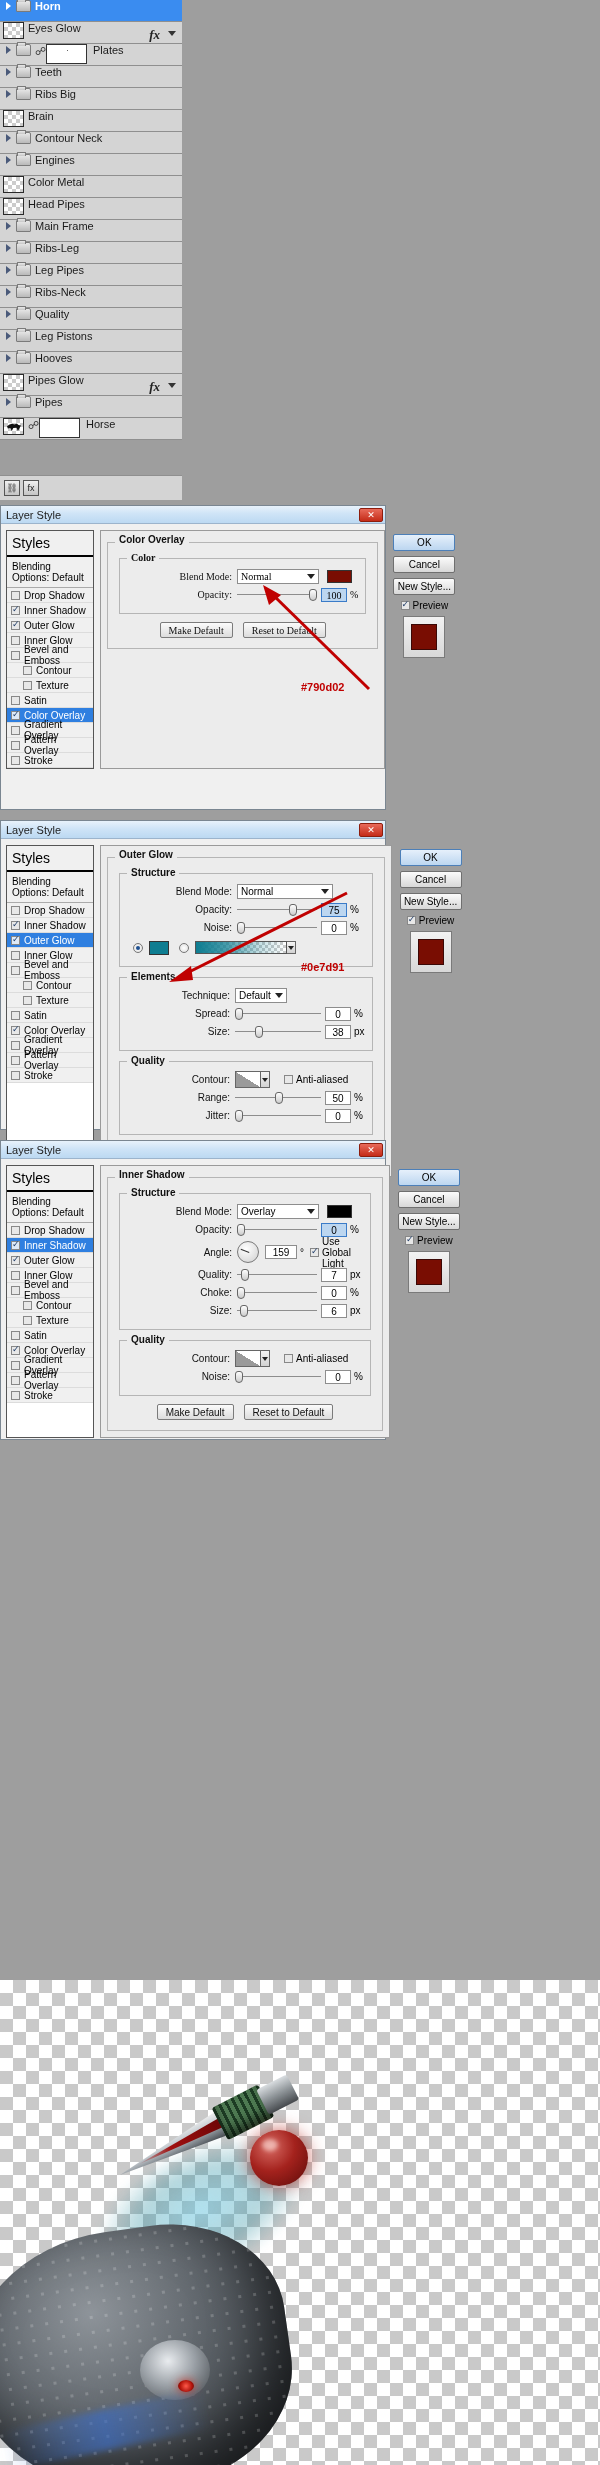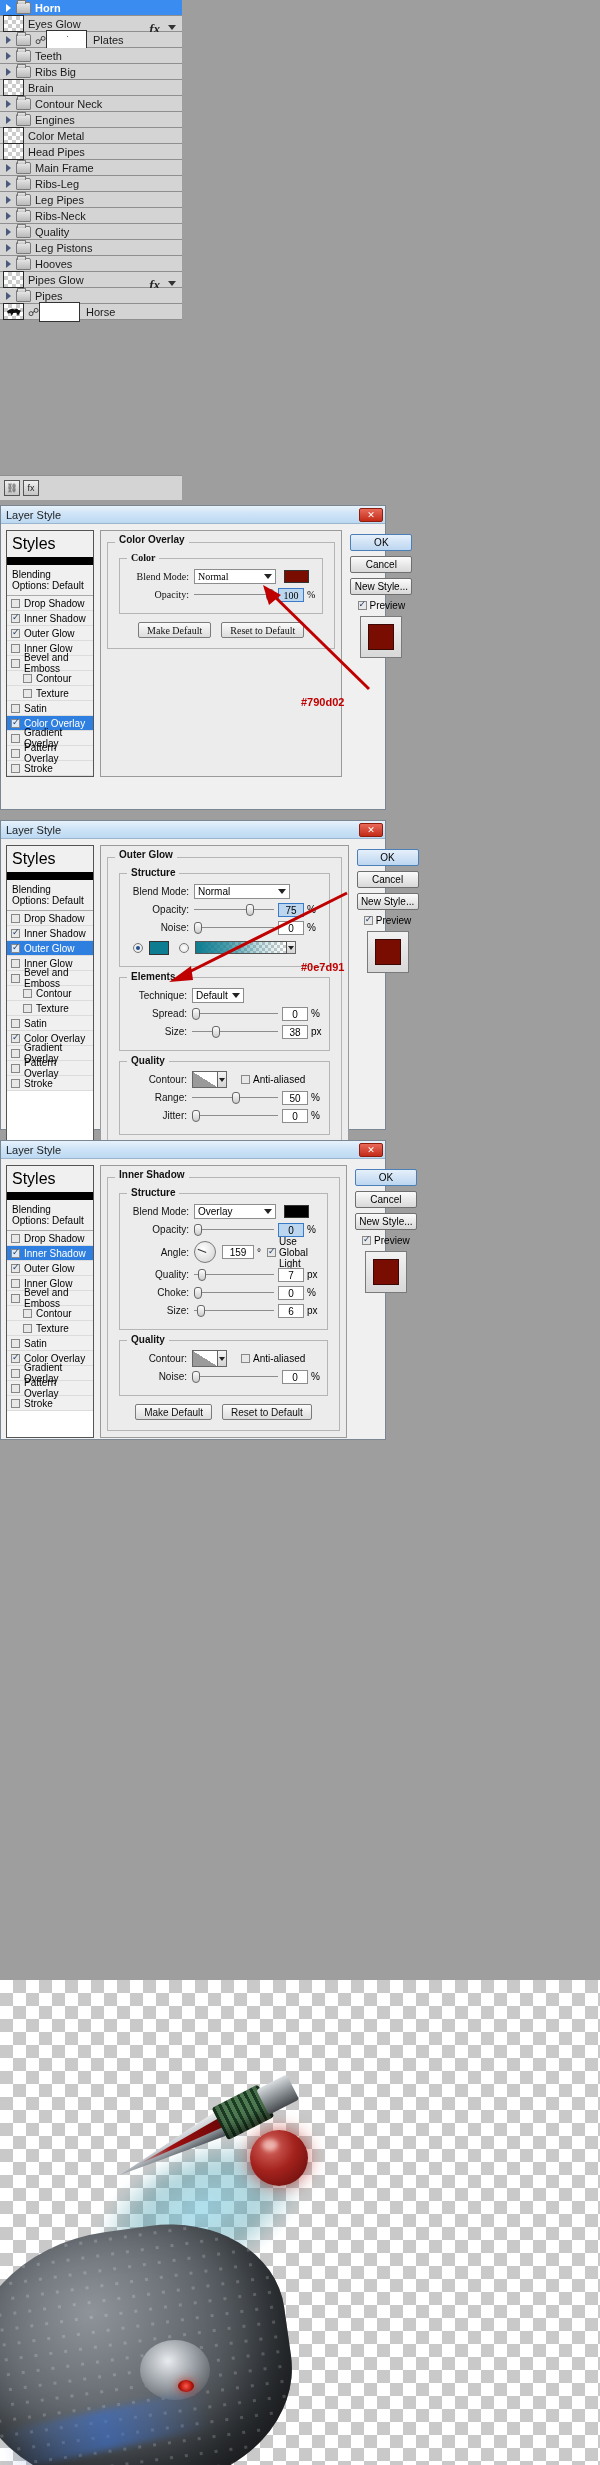--- a/index.html
+++ b/index.html
@@ -11,21 +11,21 @@
     overflow:hidden;
   }
 
   
   .layers-panel{
     position:absolute; left:0; top:0; width:600px; height:500px;
     background:#9e9e9e;
   }
   .layers-list{ width:182px; }
   .layer-row{
-    display:flex; align-items:center; height:16px;
+    display:flex; align-items:flex-start; height:22px;
     background:#d4d4d4; border-bottom:1px solid #8f8f8f;
     padding-left:3px; position:relative;
   }
   .layer-row.selected{ background:#3a8cf0; }
   .layer-row.selected .layer-name{ color:#fff; font-weight:bold; }
   .arrow{
     width:11px; height:11px; margin-right:2px; flex:none;
     position:relative;
   }
   .arrow::after{
@@ -116,22 +116,22 @@
     border:1px solid #8d1d0d; border-radius:2px;
     color:#fff; font-size:9px; line-height:13px; text-align:center;
   }
   .dlg-body{ display:flex; padding:6px 5px 6px 5px; }
 
   .styles-col{
     width:88px; flex:none;
     border:1px solid #555; background:#fff;
   }
   .styles-head{
-    padding:4px 5px; font-size:16px; background:#f0f0f0;
-    border-bottom:8px solid #000000;
+    padding:4px 5px; font-size:14px; background:#f0f0f0;
+    border-bottom:2px solid #000000;
   }
   .blend-opt{
     padding:4px 5px; font-size:10px; background:#f0f0f0;
     border-bottom:1px solid #aaa;
   }
   .style-item{
     display:flex; align-items:center; gap:4px;
     padding:2px 4px; font-size:10px; background:#f0f0f0;
     border-bottom:1px solid #dcdcdc; height:15px;
   }
@@ -163,21 +163,21 @@
   .pane > .title{
     position:absolute; top:3px; left:14px; background:#ececec;
     padding:0 4px; font-size:10px; font-weight:bold; color:#111; z-index:2;
   }
   .pane-outer{
     border:1px solid #b5b5b5; margin:9px 6px 6px 6px;
     padding:6px 4px 6px 4px; position:relative;
   }
 
   .row{ display:flex; align-items:center; margin:3px 0; height:15px; }
-  .lbl{ text-align:right; font-size:10px; color:#111; flex:none; }
+  .lbl{ text-align:right; font-size:10px; color:#111; flex:none;margin-left:43px; }
   .select{
     height:15px; background:#fff; border:1px solid #8d8d8d;
     display:flex; align-items:center; justify-content:space-between;
     padding:0 3px; font-size:10px;
   }
   .caret{
     width:0;height:0;border-left:4px solid transparent;
     border-right:4px solid transparent;border-top:5px solid #222;margin-left:4px;
   }
   .swatch{
@@ -574,21 +574,21 @@
       <div class="preview-box">
         <div class="preview-swatch" id="co-prev" style="background: rgb(121, 13, 2);"></div>
       </div>
     </div>
   </div>
 
   <svg class="anno-arrow" style="left:250px;top:75px;width:130px;height:115px;">
     <line x1="118" y1="108" x2="20" y2="12" stroke="#c00000" stroke-width="3"></line>
     <polygon points="12,4 30,14 18,24" fill="#c00000"></polygon>
   </svg>
-  <div class="anno-text" style="left:300px;top:190px;">#790d02</div>
+  <div class="anno-text" style="left:300px;top:175px;">#790d02</div>
 </div>
 
 <div class="dialog" style="top:820px;height:310px;">
   <div class="dlg-title">
     <span>Layer Style</span>
     <div class="dlg-close">✕</div>
   </div>
   <div class="dlg-body">
     <div class="styles-col">
       <div class="styles-head">Styles</div>

